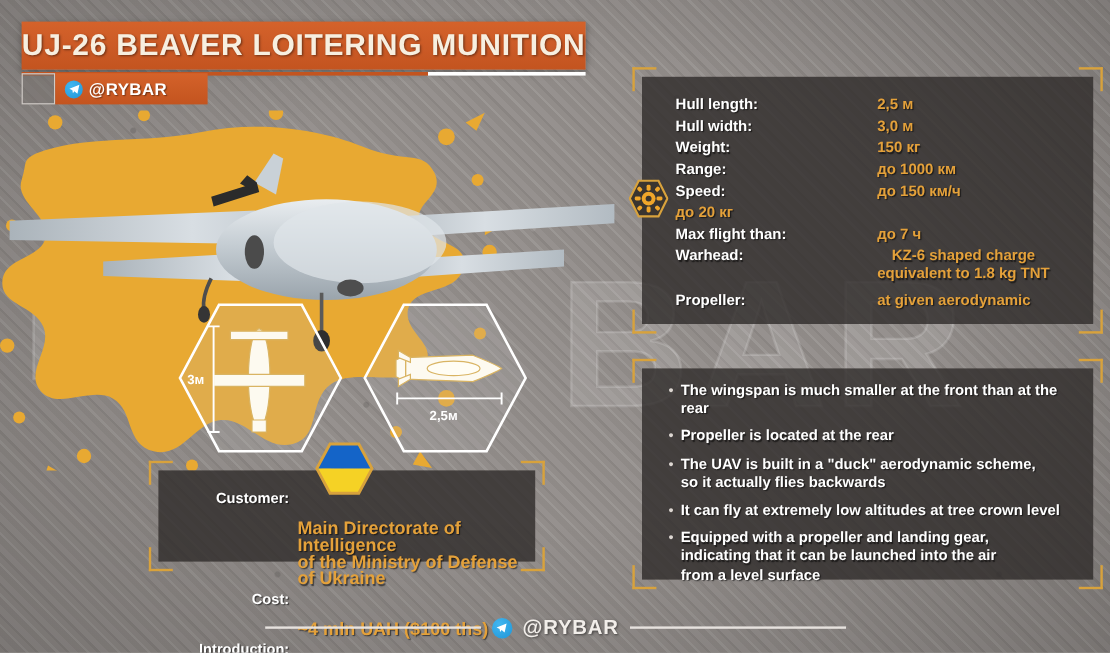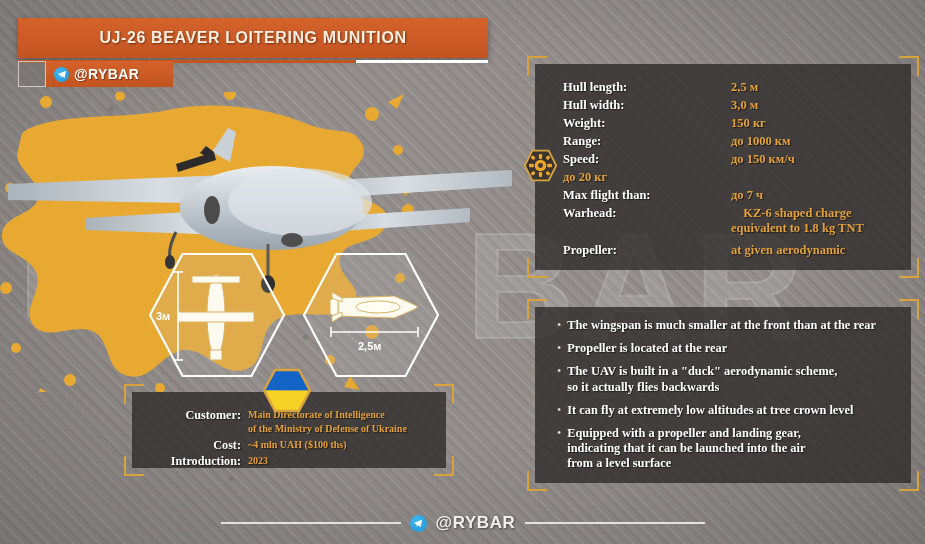--- a/index.html
+++ b/index.html
@@ -54,21 +54,21 @@
   #photo { position:absolute; left:0px; top:112px; width:520px; height:190px; z-index:3; }
 
   
   #titlebar {
     position:absolute; left:18px; top:18px; width:470px; height:40px; z-index:20;
     background:linear-gradient(180deg,#d4622a 0%, #cb5a26 55%, #c3541f 100%);
     display:flex; align-items:center; justify-content:center;
     box-shadow:0 2px 6px rgba(0,0,0,.35);
   }
   #titlebar .txt {
-    color:#f7efe0; font-weight:700; font-size:16px; letter-spacing:.6px;
+    color:#f7efe0; font-weight:700; font-size:25px; letter-spacing:.6px;
     text-shadow:1px 1px 2px rgba(0,0,0,.45);
   }
   #title-underline {
     position:absolute; left:18px; top:60px; width:470px; height:3px; z-index:20;
     background:linear-gradient(90deg, #c3541f 0%, #c3541f 72%, #ffffff 72%, #ffffff 100%);
   }
 
   
   #hdr-badge { position:absolute; left:18px; top:61px; width:155px; height:26px; z-index:21; display:flex; }
   #hdr-square { width:28px; height:26px; border:1.5px solid #cfcac6; background:rgba(120,115,112,.55); }
@@ -92,21 +92,21 @@
   .panel { position:absolute; z-index:14; }
   .panel .fill {
     position:absolute; inset:8px;
     background:rgba(46,43,41,.80);
   }
   .panel .brk { position:absolute; width:20px; height:20px; }
   .panel .brk.tl { left:0;  top:0;    border-left:2px solid #d8a23c;  border-top:2px solid #d8a23c; }
   .panel .brk.tr { right:0; top:0;    border-right:2px solid #d8a23c; border-top:2px solid #d8a23c; }
   .panel .brk.bl { left:0;  bottom:0; border-left:2px solid #d8a23c;  border-bottom:2px solid #d8a23c; }
   .panel .brk.br { right:0; bottom:0; border-right:2px solid #d8a23c; border-bottom:2px solid #d8a23c; }
-  .panel .content { position:absolute; inset:8px;font-family:Liberation Serif, serif; }
+  .panel .content { position:absolute; inset:8px; }
 
   
   #specs-panel { left:527px; top:56px; width:392px; height:222px; }
   #specs-table { position:absolute; left:28px; top:16px; right:10px; }
   .spec-row { display:flex; align-items:flex-start; margin-bottom:3px; line-height:15px; }
   .spec-label {
     width:168px; flex:none; color:#ffffff; font-weight:700; font-size:12.5px;
     text-shadow:1px 1px 1px rgba(0,0,0,.6);
   }
   .spec-value {
@@ -131,22 +131,23 @@
   
   #info-panel { left:124px; top:384px; width:330px; height:92px; }
   #info-table { position:absolute; left:6px; top:16px; right:8px; }
   .info-row { display:flex; align-items:flex-start; margin-bottom:2px; line-height:14px; }
   .info-label {
     width:110px; flex:none; text-align:right; padding-right:7px;
     color:#ffffff; font-weight:700; font-size:12.2px;
     text-shadow:1px 1px 1px rgba(0,0,0,.6);
   }
   .info-value {
-    color:#e4a13a; font-weight:700; font-size:10px; white-space:pre-line;
+    color:#e4a13a; font-weight:700; font-size:15px; white-space:pre-line;
     text-shadow:1px 1px 1px rgba(0,0,0,.6);
+    margin-top:26px;
   }
 
   
   #ua-hex { position:absolute; left:262px; top:368px; width:50px; height:45px; z-index:18; }
 
   
   #footer { position:absolute; left:0; top:508px; width:925px; height:30px; z-index:20;
     display:flex; align-items:center; justify-content:center; gap:9px; }
   #footer .line { height:2px; width:180px; background:#e6e2de; }
   #footer .tg-icon { width:17px; height:17px; }

